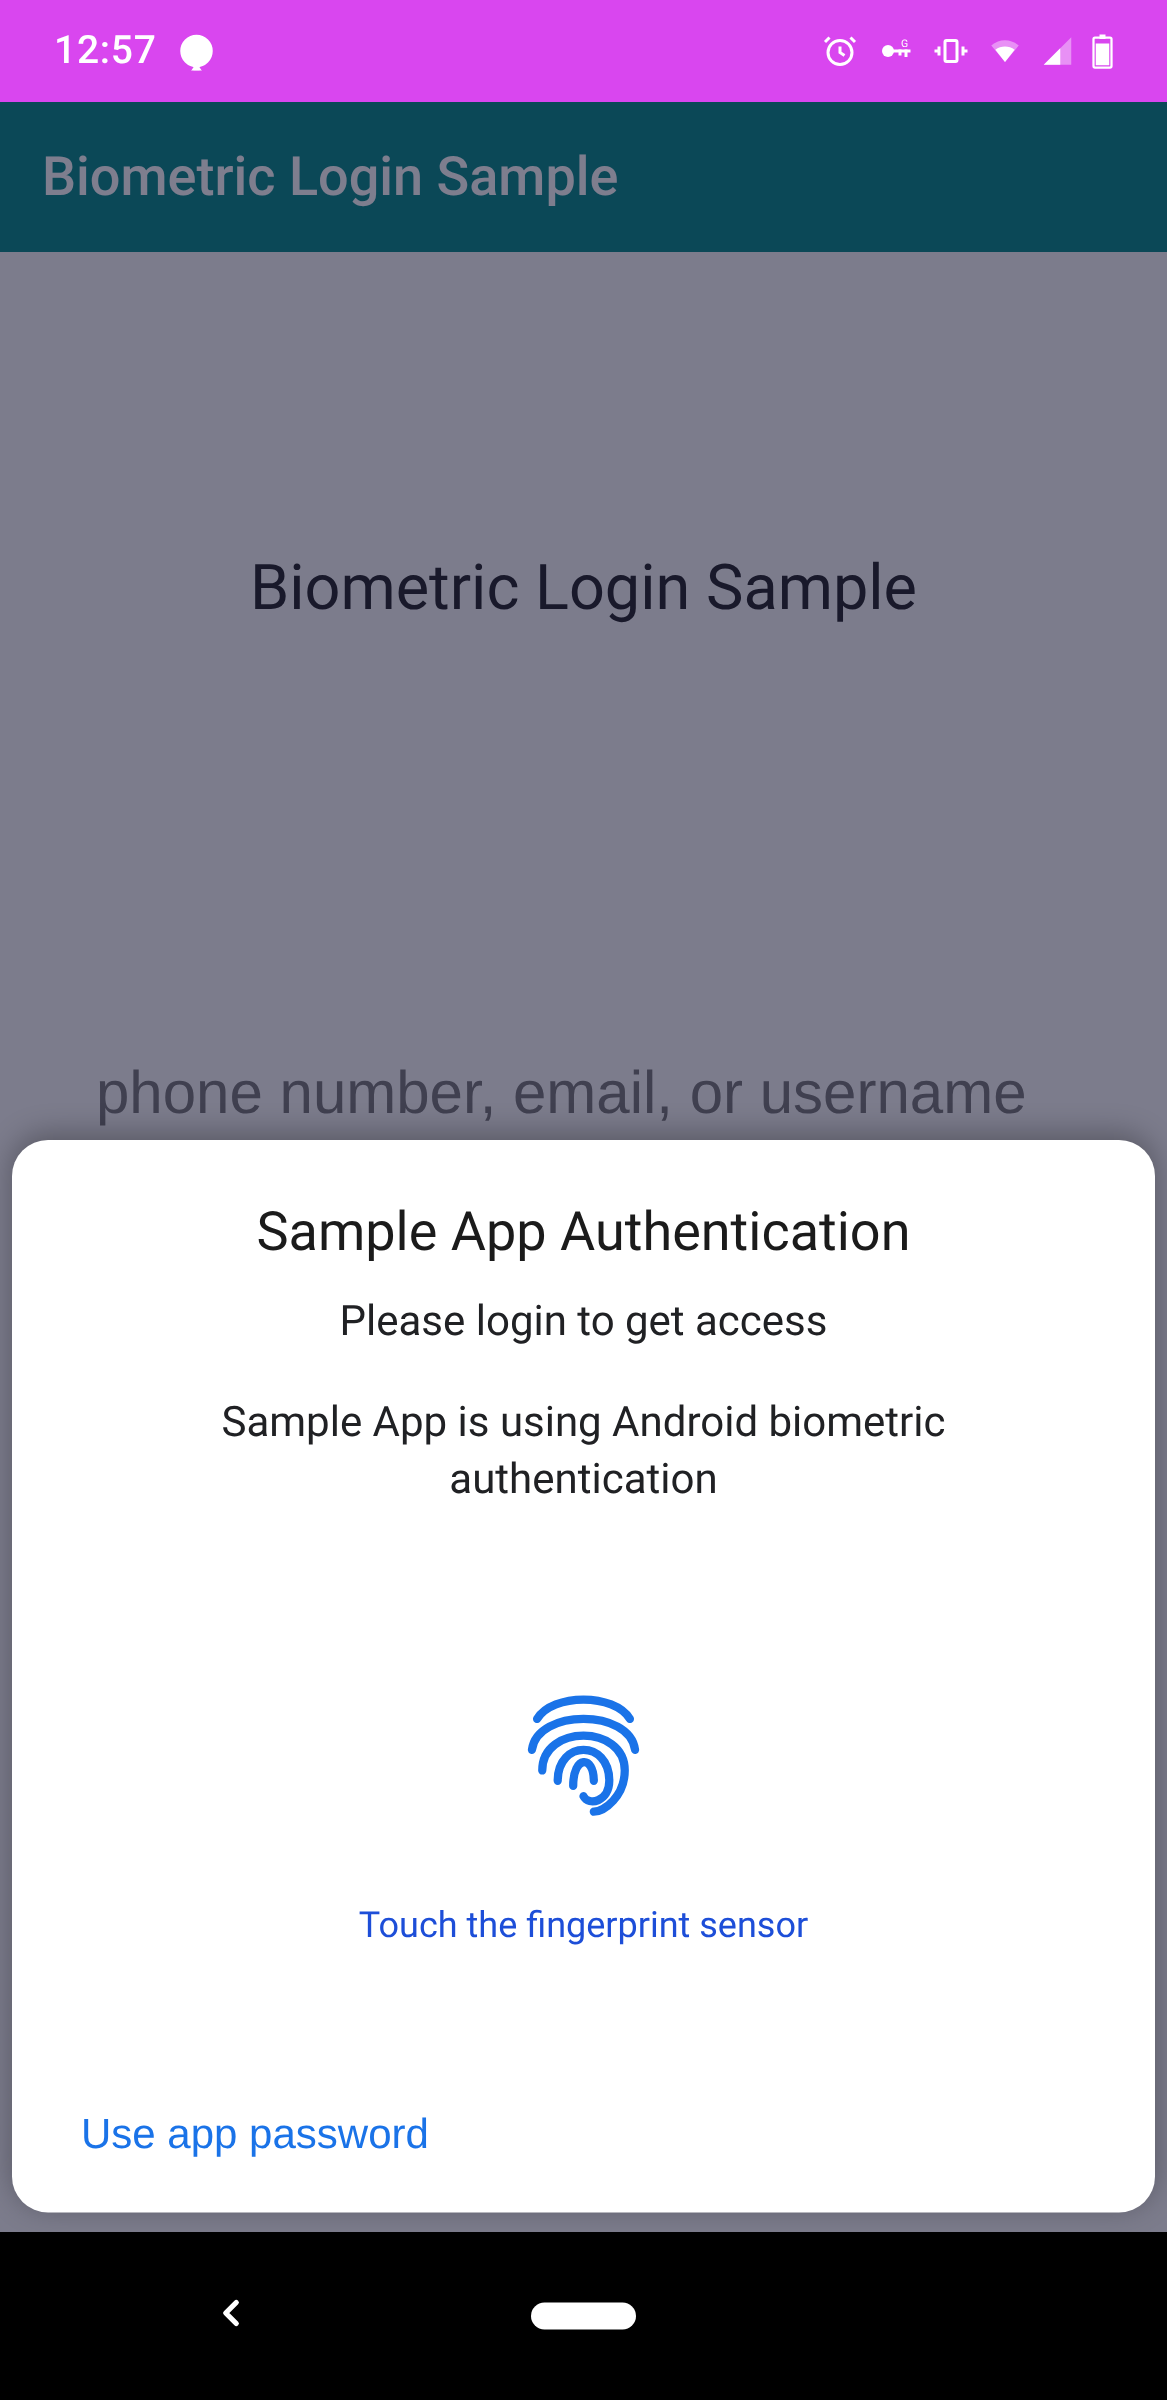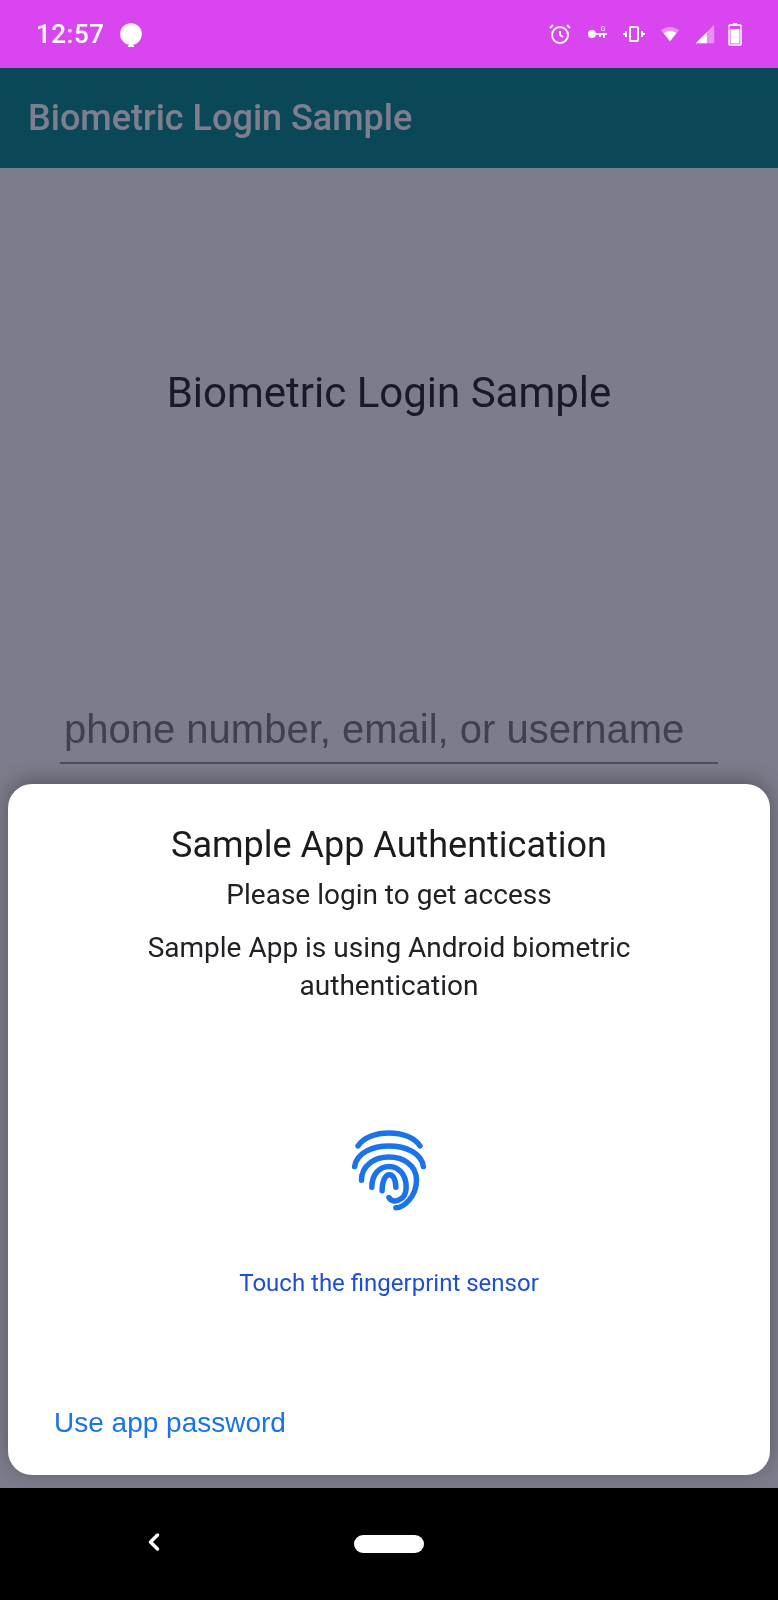--- a/index.html
+++ b/index.html
@@ -49,24 +49,24 @@
 
   
   .sheet {
     position: absolute; left: 8px; right: 8px; bottom: 125px;
     background: #fff; border-radius: 24px;
     padding: 40px 40px 30px 40px;
     display: flex; flex-direction: column; align-items: center;
     box-shadow: 0 -4px 20px rgba(0,0,0,0.3);
   }
   .sheet-title {
-    font-size: 36px; font-weight: 400; color: #1b1b1b; margin-bottom: 12px;
+    font-size: 36px; font-weight: 400; color: #1b1b1b; margin-bottom: 22px;
     font-family: "Google Sans", Roboto, Arial, sans-serif;
   }
-  .sheet-sub { font-size: 28px; color: #202124; margin-bottom: 18px; text-align: center; }
+  .sheet-sub { font-size: 28px; color: #202124; margin-bottom: 32px; text-align: center; }
   .sheet-desc { font-size: 28px; color: #202124; text-align: center; line-height: 1.35; max-width: 620px; }
   .fingerprint-wrap { margin-top: 110px; margin-bottom: 40px; }
   .sensor-hint { font-size: 24px; color: #1d4ed8; margin-bottom: 110px; }
   .sheet-footer { align-self: flex-start; padding-left: 6px; padding-bottom: 6px; }
   .alt-link { font-size: 28px; color: #1a73e8; font-weight: 400; background: none; border: none; cursor: pointer; }
 
   
   .nav-bar {
     position: absolute; left: 0; right: 0; bottom: 0; height: 112px;
     background: #000; display: flex; align-items: center; justify-content: center;

